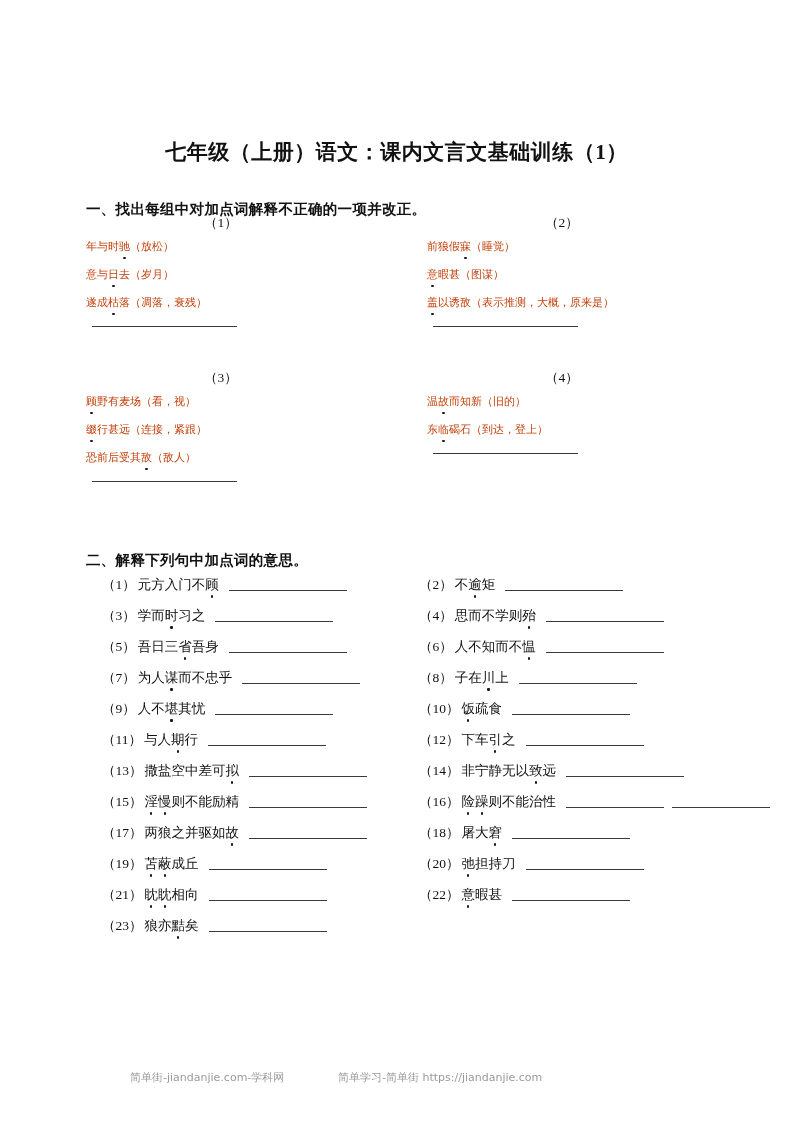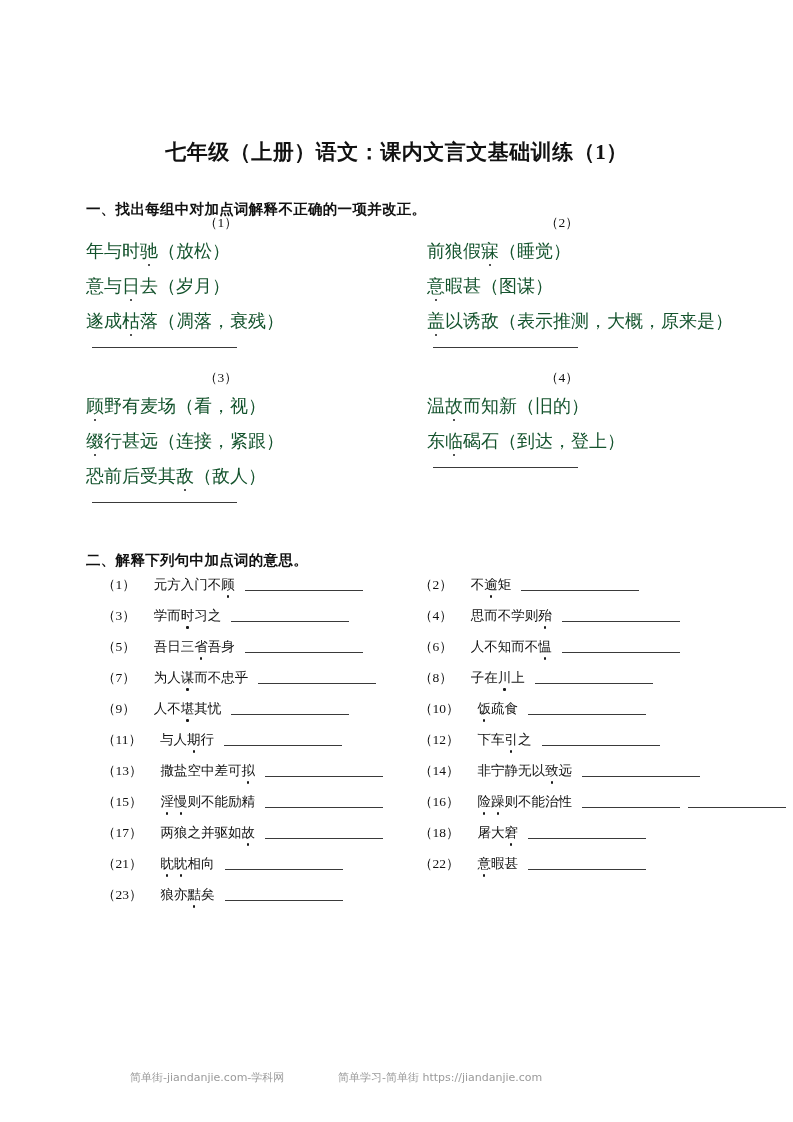--- a/index.html
+++ b/index.html
@@ -61,25 +61,26 @@
 
   .group-label {
     font-size: 13.5px;
     text-align: left;
     padding-left: 118px;
     margin-bottom: 10px;
     color: #111;
     white-space: nowrap;
   }
   .group-line {
-    font-size: 18px;
+    font-size: 11px;
     line-height: 1;
     margin-bottom: 17px;
     white-space: nowrap;
-    color: #14532d;
+    color: #c2410c;
+    font-family: Liberation Mono, monospace;
   }
   .group-answer-rule {
     margin-top: 9px;
     margin-left: 6px;
     width: 145px;
     height: 0;
     border-bottom: 1.3px solid #3a3a3a;
   }
 
   
@@ -117,21 +118,21 @@
     align-items: flex-start;
     white-space: nowrap;
     font-size: 13.5px;
     line-height: 1;
     color: #111;
   }
   .ex-item.col-left  { left: 16px; }
   .ex-item.col-right { left: 333px; }
 
   .ex-num { margin-right: 2px; }
-  .ex-text { margin-right: 10px; margin-left: 16px; }
+  .ex-text { margin-right: 10px; }
 
   .ex-rule {
     display: inline-block;
     height: 0;
     border-bottom: 1.2px solid #3a3a3a;
     margin-top: 12px;
     width: 118px;
   }
   .ex-rule.short { width: 98px; }
   .ex-rule + .ex-rule { margin-left: 8px; }
@@ -294,20 +295,32 @@
           <span class="ex-rule"></span>
         </div>
         <div class="ex-item col-right">
           <span class="ex-num">（18）</span>
           <span class="ex-text"><span>屠大</span><span class="dot">窘</span></span>
           <span class="ex-rule"></span>
         </div>
       </div>
       <div class="ex-row">
         <div class="ex-item col-left">
+          <span class="ex-num">（19）</span>
+          <span class="ex-text"><span class="dot">苫</span><span class="dot">蔽</span><span>成丘</span></span>
+          <span class="ex-rule"></span>
+        </div>
+        <div class="ex-item col-right">
+          <span class="ex-num">（20）</span>
+          <span class="ex-text"><span class="dot">弛</span><span>担持刀</span></span>
+          <span class="ex-rule"></span>
+        </div>
+      </div>
+      <div class="ex-row">
+        <div class="ex-item col-left">
           <span class="ex-num">（21）</span>
           <span class="ex-text"><span class="dot">眈</span><span class="dot">眈</span><span>相向</span></span>
           <span class="ex-rule"></span>
         </div>
         <div class="ex-item col-right">
           <span class="ex-num">（22）</span>
           <span class="ex-text"><span class="dot">意</span><span>暇甚</span></span>
           <span class="ex-rule"></span>
         </div>
       </div>

